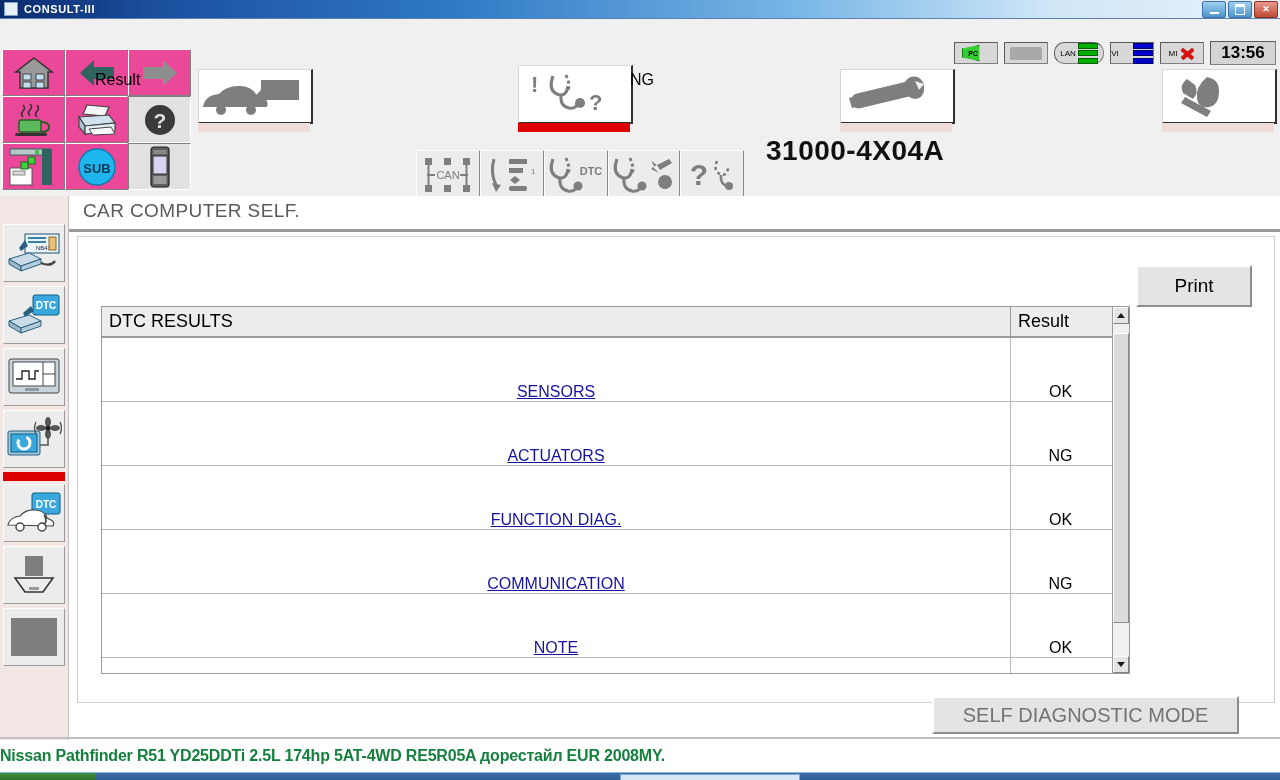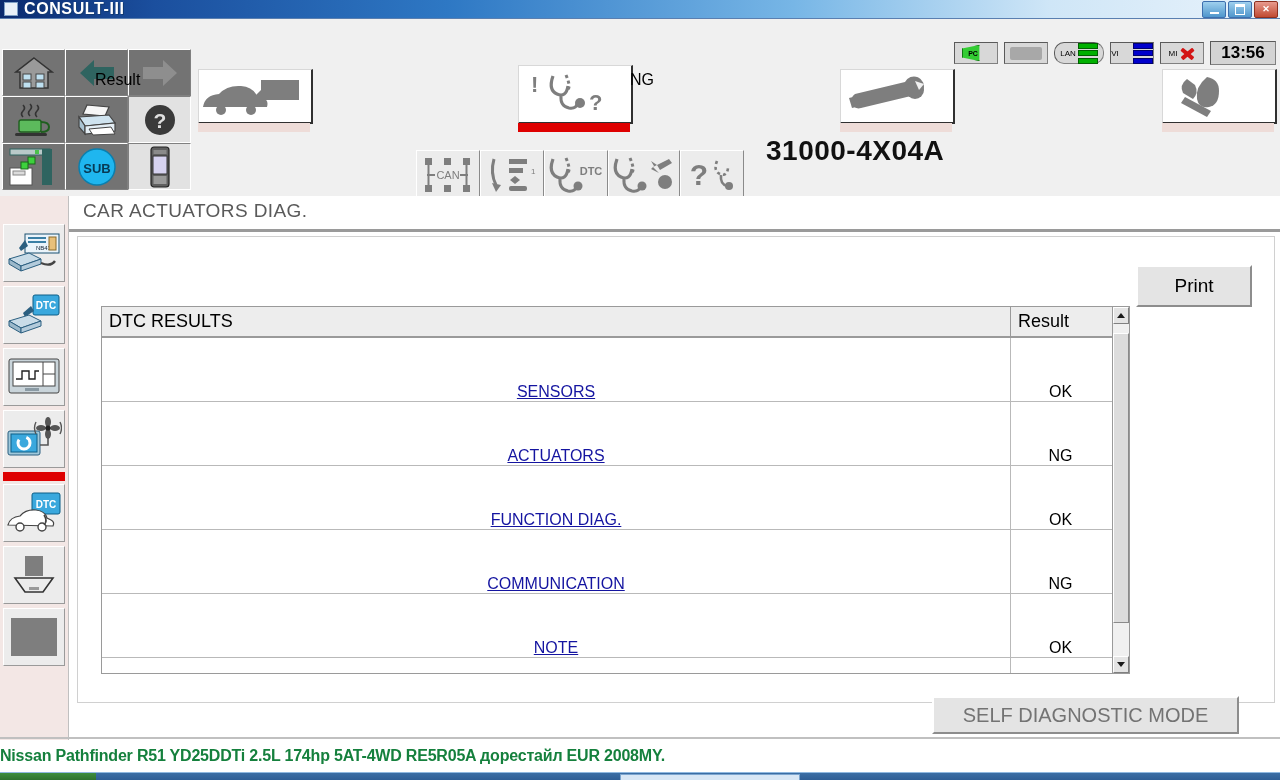--- a/index.html
+++ b/index.html
@@ -33,21 +33,21 @@
   }
   .tb-icon {
     width: 12px; height: 12px;
     margin-left: 4px;
     background: #e8f0f8;
     border: 1px solid #7d9fc4;
   }
   .tb-title {
     margin-left: 6px;
     color: #ffffff;
-    font-size: 16px;
+    font-size: 11px;
     font-weight: bold;
     letter-spacing: 0.6px;
     text-shadow: 1px 1px 0 #123a70;
   }
   .tb-buttons {
     position: absolute;
     right: 2px; top: 1px;
     display: flex;
     gap: 2px;
   }
@@ -93,21 +93,21 @@
     left: 2px; top: 30px;
     width: 190px; height: 165px;
     display: grid;
     grid-template-columns: 63px 63px 63px;
     grid-template-rows: 47px 47px 47px;
   }
   .navbtn {
     border: 1px solid #ffffff;
     border-right-color: #808080;
     border-bottom-color: #808080;
-    background: #737373;
+    background: #ec4899;
     display: flex;
     align-items: center;
     justify-content: center;
     position: relative;
   }
   .navbtn.sunken {
     background: #e2e2e2;
     border: 1px solid #808080;
     border-right-color: #ffffff;
     border-bottom-color: #ffffff;
@@ -739,21 +739,21 @@
         <polygon points="4,24 42,24 32,38 14,38" fill="none" stroke="#333" stroke-width="1.6"></polygon>
         <rect x="18" y="33" width="10" height="3" fill="#9a9a9a"></rect>
       </svg>
     </div>
     <div class="sb-item">
       <div style="width:46px;height:38px;background:#7e7e7e;"></div>
     </div>
   </div>
 
   <div class="content">
-    <div class="page-title">CAR ACTUATORS DIAG.</div>
+    <div class="page-title">CAR COMPUTER SELF.</div>
     <div class="title-rule"></div>
     <div class="panel"></div>
   </div>
 
   <div class="result-label">Result</div>
   <div class="result-value">NG</div>
 
   <div class="print-btn">Print</div>
 
   <div class="tablewrap">

